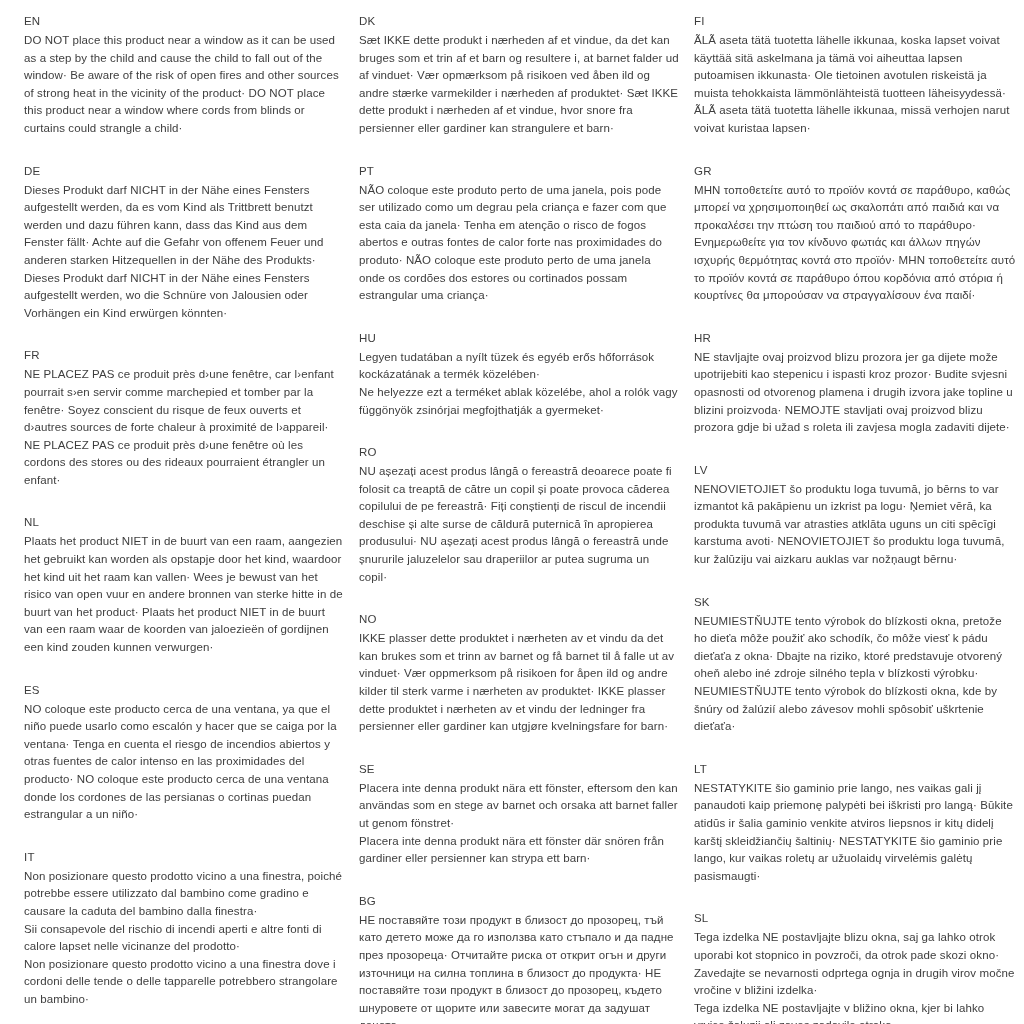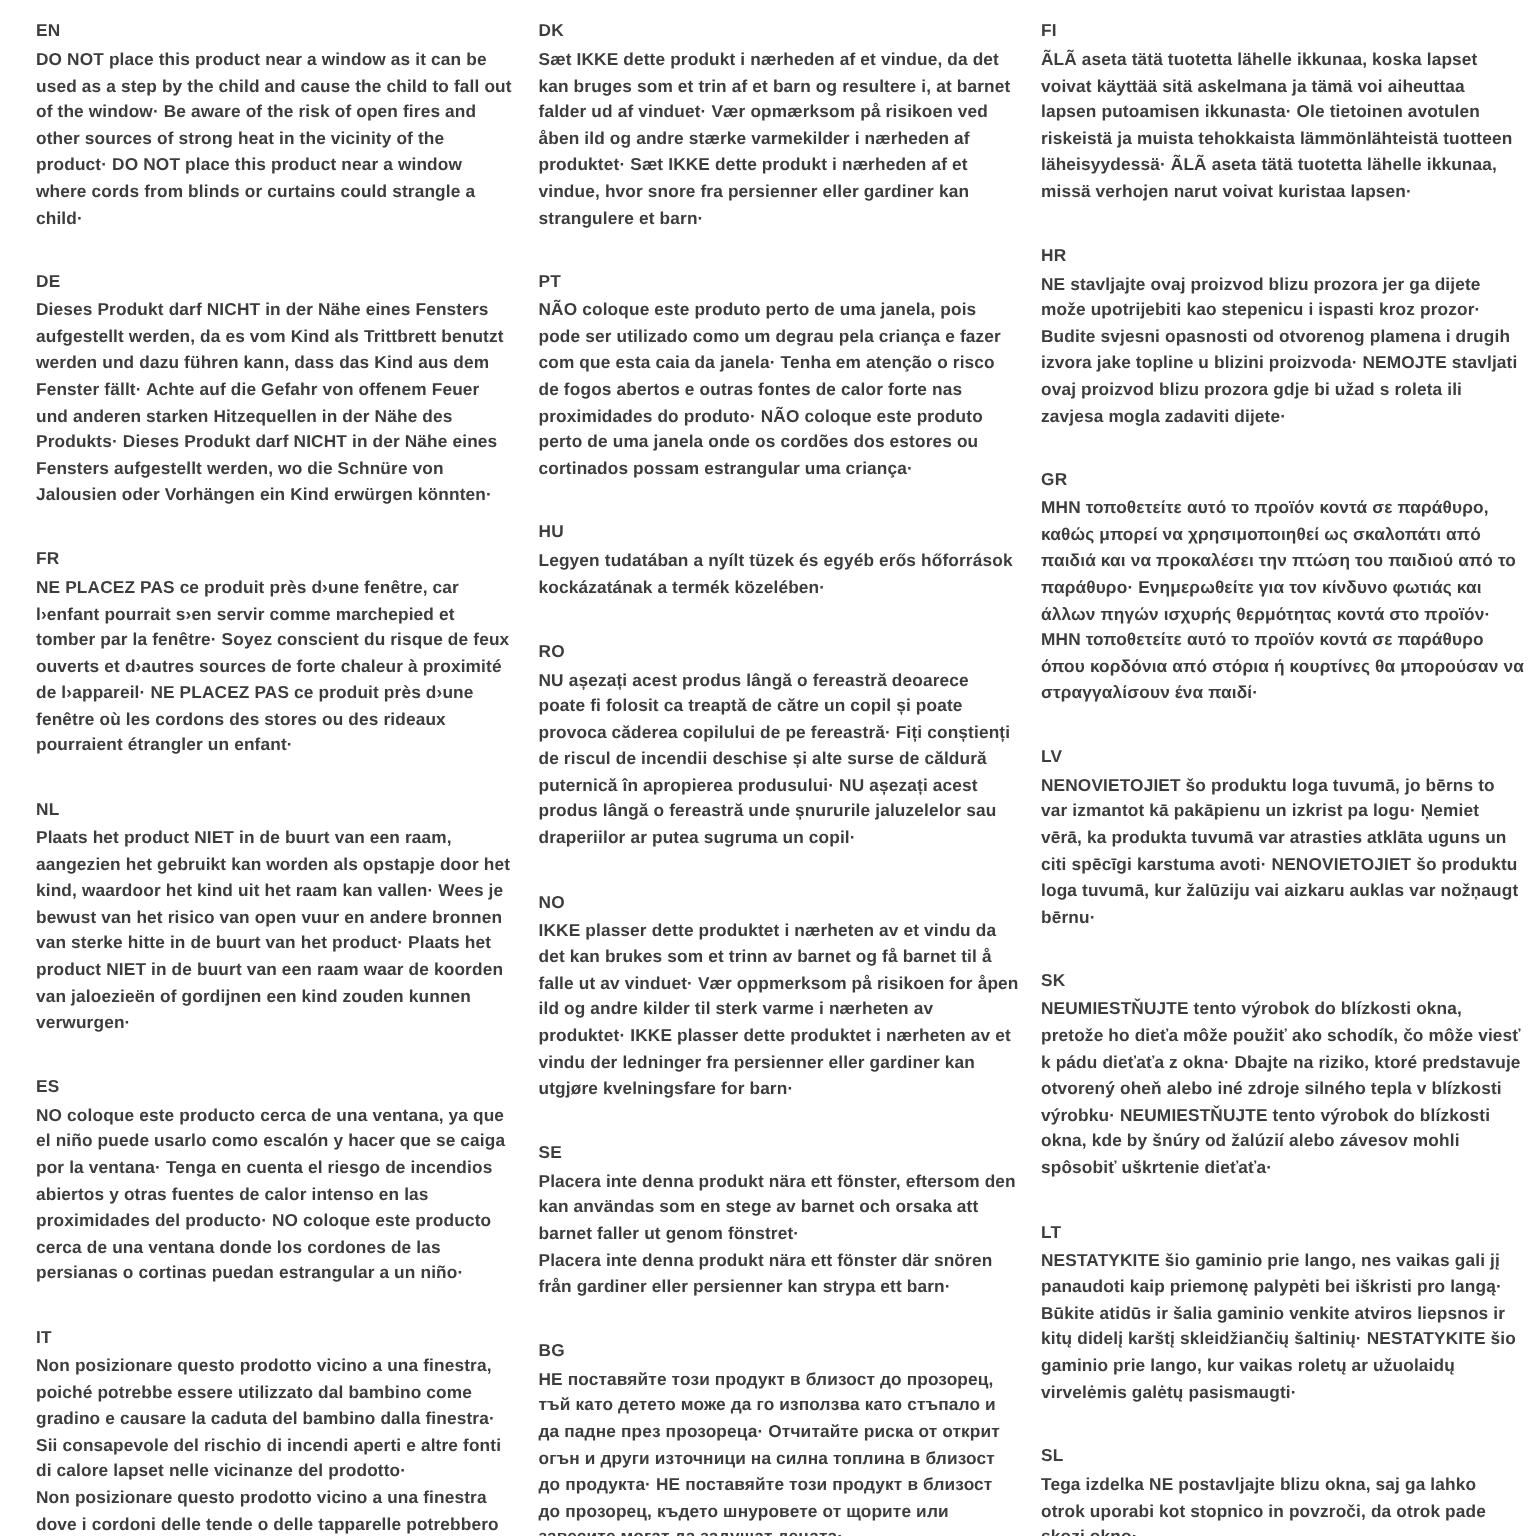--- a/index.html
+++ b/index.html
@@ -16,30 +16,29 @@
     display: grid;
     grid-template-columns: 320px 320px 322px;
     column-gap: 15px;
     color: #3d3d3d;
     overflow: hidden;
   }
   .col { min-width: 0; }
   .lang-section { margin: 0 0 27px 0; }
   .lang-code {
     font-size: 11.5px;
-    font-weight: bold;
+    font-weight: normal;
     margin: 0 0 5px 0;
     letter-spacing: 0.2px;
   }
   .lang-section p {
     margin: 0;
     font-size: 11.5px;
     line-height: 17.6px;
     letter-spacing: 0.1px;
-    font-weight: bold;
   }
 </style>
 </head>
 <body>
 
 <div class="page">
   <div class="col">
   <section class="lang-section">
     <h2 class="lang-code">EN</h2>
   <p>DO NOT place this product near a window as it can be used as a step by the child and cause the child to fall out of the window· Be aware of the risk of open fires and other sources of strong heat in the vicinity of the product· DO NOT place this product near a window where cords from blinds or curtains could strangle a child·</p>
@@ -80,20 +79,21 @@
       </section>
 
   <section class="lang-section">
     <h2 class="lang-code">PT</h2>
   <p>NÃO coloque este produto perto de uma janela, pois pode ser utilizado como um degrau pela criança e fazer com que esta caia da janela· Tenha em atenção o risco de fogos abertos e outras fontes de calor forte nas proximidades do produto· NÃO coloque este produto perto de uma janela onde os cordões dos estores ou cortinados possam estrangular uma criança·</p>
       </section>
 
   <section class="lang-section">
     <h2 class="lang-code">HU</h2>
         <p>Legyen tudatában a nyílt tüzek és egyéb erős hőforrások kockázatának a termék közelében·</p>
+        <p>Ne helyezze ezt a terméket ablak közelébe, ahol a rolók vagy függönyök zsinórjai megfojthatják a gyermeket·</p>
       </section>
 
   <section class="lang-section">
     <h2 class="lang-code">RO</h2>
   <p>NU așezați acest produs lângă o fereastră deoarece poate fi folosit ca treaptă de către un copil și poate provoca căderea copilului de pe fereastră· Fiți conștienți de riscul de incendii deschise și alte surse de căldură puternică în apropierea produsului· NU așezați acest produs lângă o fereastră unde șnururile jaluzelelor sau draperiilor ar putea sugruma un copil·</p>
       </section>
 
   <section class="lang-section">
     <h2 class="lang-code">NO</h2>
   <p>IKKE plasser dette produktet i nærheten av et vindu da det kan brukes som et trinn av barnet og få barnet til å falle ut av vinduet· Vær oppmerksom på risikoen for åpen ild og andre kilder til sterk varme i nærheten av produktet· IKKE plasser dette produktet i nærheten av et vindu der ledninger fra persienner eller gardiner kan utgjøre kvelningsfare for barn·</p>
@@ -111,27 +111,27 @@
       </section>
 
 </div>
   <div class="col">
   <section class="lang-section">
     <h2 class="lang-code">FI</h2>
   <p>ÃLÃ aseta tätä tuotetta lähelle ikkunaa, koska lapset voivat käyttää sitä askelmana ja tämä voi aiheuttaa lapsen putoamisen ikkunasta· Ole tietoinen avotulen riskeistä ja muista tehokkaista lämmönlähteistä tuotteen läheisyydessä· ÃLÃ aseta tätä tuotetta lähelle ikkunaa, missä verhojen narut voivat kuristaa lapsen·</p>
       </section>
 
   <section class="lang-section">
-    <h2 class="lang-code">HR</h2>
-  <p>NE stavljajte ovaj proizvod blizu prozora jer ga dijete može upotrijebiti kao stepenicu i ispasti kroz prozor· Budite svjesni opasnosti od otvorenog plamena i drugih izvora jake topline u blizini proizvoda· NEMOJTE stavljati ovaj proizvod blizu prozora gdje bi užad s roleta ili zavjesa mogla zadaviti dijete·</p>
+    <h2 class="lang-code">GR</h2>
+  <p>ΜΗΝ τοποθετείτε αυτό το προϊόν κοντά σε παράθυρο, καθώς μπορεί να χρησιμοποιηθεί ως σκαλοπάτι από παιδιά και να προκαλέσει την πτώση του παιδιού από το παράθυρο· Ενημερωθείτε για τον κίνδυνο φωτιάς και άλλων πηγών ισχυρής θερμότητας κοντά στο προϊόν· ΜΗΝ τοποθετείτε αυτό το προϊόν κοντά σε παράθυρο όπου κορδόνια από στόρια ή κουρτίνες θα μπορούσαν να στραγγαλίσουν ένα παιδί·</p>
       </section>
 
   <section class="lang-section">
-    <h2 class="lang-code">GR</h2>
-  <p>ΜΗΝ τοποθετείτε αυτό το προϊόν κοντά σε παράθυρο, καθώς μπορεί να χρησιμοποιηθεί ως σκαλοπάτι από παιδιά και να προκαλέσει την πτώση του παιδιού από το παράθυρο· Ενημερωθείτε για τον κίνδυνο φωτιάς και άλλων πηγών ισχυρής θερμότητας κοντά στο προϊόν· ΜΗΝ τοποθετείτε αυτό το προϊόν κοντά σε παράθυρο όπου κορδόνια από στόρια ή κουρτίνες θα μπορούσαν να στραγγαλίσουν ένα παιδί·</p>
+    <h2 class="lang-code">HR</h2>
+  <p>NE stavljajte ovaj proizvod blizu prozora jer ga dijete može upotrijebiti kao stepenicu i ispasti kroz prozor· Budite svjesni opasnosti od otvorenog plamena i drugih izvora jake topline u blizini proizvoda· NEMOJTE stavljati ovaj proizvod blizu prozora gdje bi užad s roleta ili zavjesa mogla zadaviti dijete·</p>
       </section>
 
   <section class="lang-section">
     <h2 class="lang-code">LV</h2>
   <p>NENOVIETOJIET šo produktu loga tuvumā, jo bērns to var izmantot kā pakāpienu un izkrist pa logu· Ņemiet vērā, ka produkta tuvumā var atrasties atklāta uguns un citi spēcīgi karstuma avoti· NENOVIETOJIET šo produktu loga tuvumā, kur žalūziju vai aizkaru auklas var nožņaugt bērnu·</p>
       </section>
 
   <section class="lang-section">
     <h2 class="lang-code">SK</h2>
   <p>NEUMIESTŇUJTE tento výrobok do blízkosti okna, pretože ho dieťa môže použiť ako schodík, čo môže viesť k pádu dieťaťa z okna· Dbajte na riziko, ktoré predstavuje otvorený oheň alebo iné zdroje silného tepla v blízkosti výrobku· NEUMIESTŇUJTE tento výrobok do blízkosti okna, kde by šnúry od žalúzií alebo závesov mohli spôsobiť uškrtenie dieťaťa·</p>

